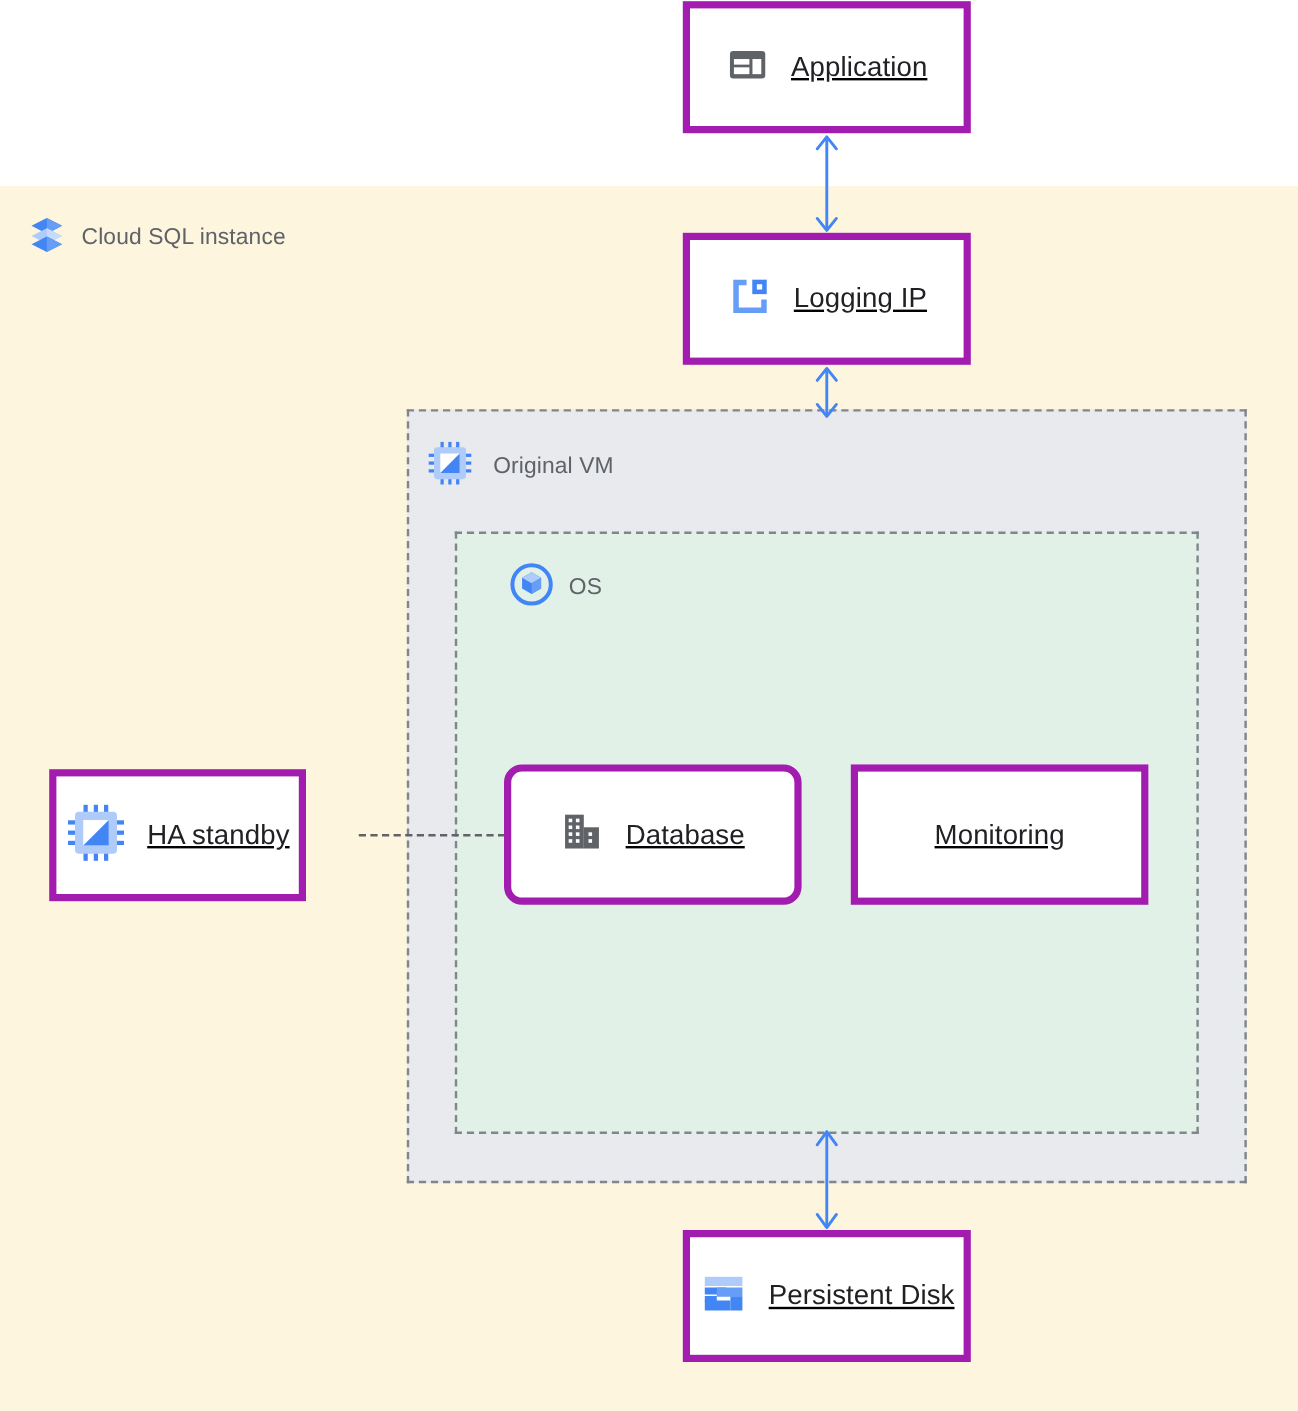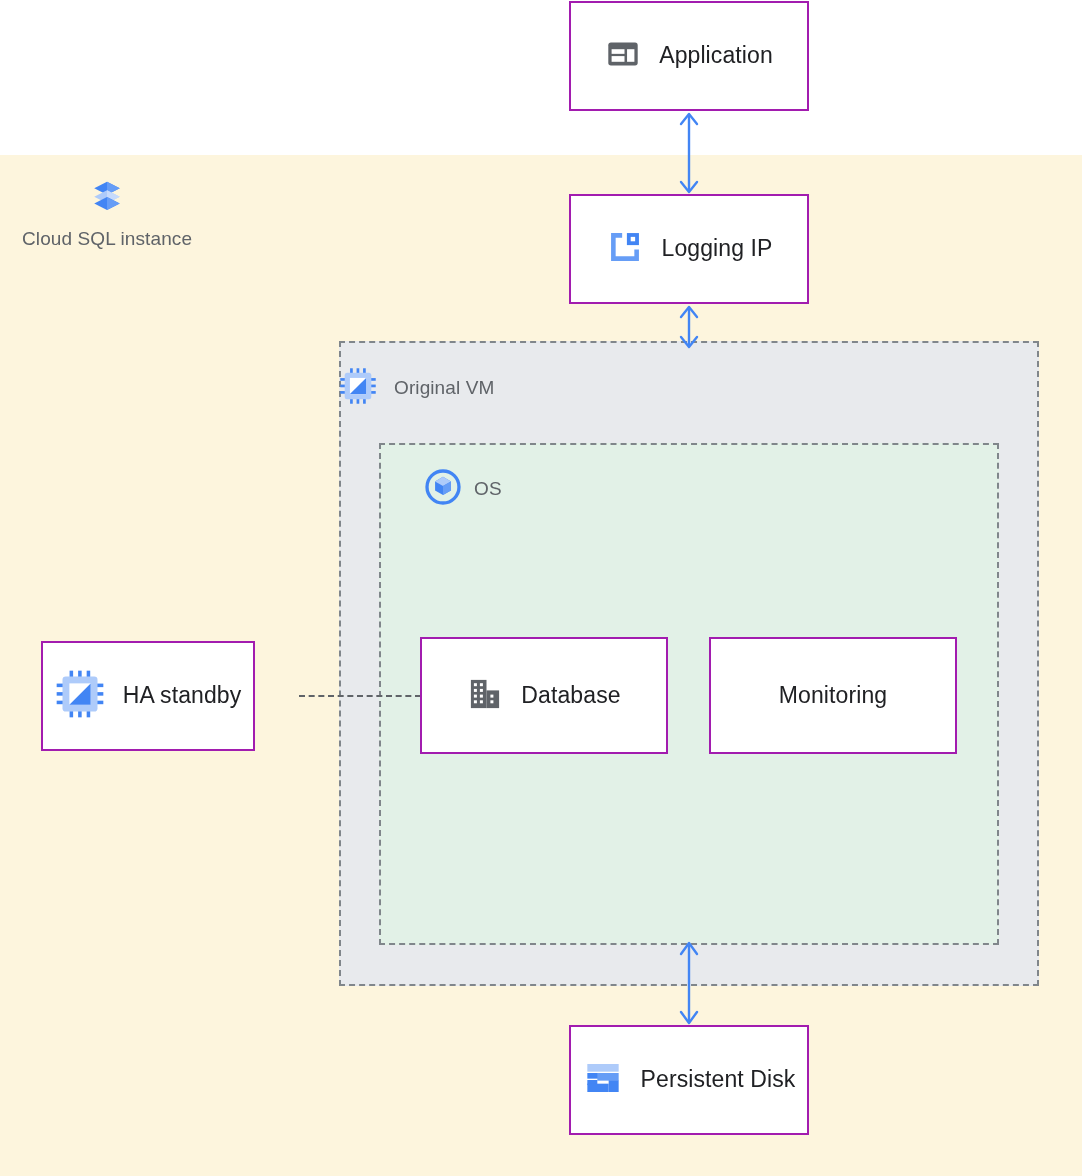--- a/index.html
+++ b/index.html
@@ -46,42 +46,43 @@
     display: flex; align-items: center; gap: 12px;
   }
   .cont-label .label-text {
     font-size: 19px; color: #5f6368; letter-spacing: .1px;
   }
 
   
   .node {
     position: absolute;
     background: #ffffff;
-    border: 2px solid #a21caf;
+    border: 6px solid #a21caf;
     display: flex;
     align-items: center;
     justify-content: center;
     gap: 18px;
+    text-decoration: underline;
   }
   .node .node-text {
     font-size: 23px;
     color: #202124;
     line-height: 1.28;
     letter-spacing: .1px;
   }
   .node.center-only { justify-content: center; }
   .node.left-icon { justify-content: center; }
 
   
   #node-application   { left: 569px; top: 1px;    width: 240px; height: 110px; }
   #node-static-ip     { left: 569px; top: 194px;  width: 240px; height: 110px; }
   #node-logging       { left: 709px; top: 484px;  width: 248px; height: 117px; }
   #node-monitoring    { left: 709px; top: 637px;  width: 248px; height: 117px; }
   #node-other         { left: 709px; top: 789px;  width: 248px; height: 117px; }
-  #node-database      { left: 420px; top: 637px;  width: 248px; height: 117px; }
+  #node-database      { left: 420px; top: 637px;  width: 248px; height: 117px; border-radius: 15px; }
   #node-ha-standby    { left: 41px;  top: 641px;  width: 214px; height: 110px; }
   #node-persistent    { left: 569px; top: 1025px; width: 240px; height: 110px; }
 
   #node-persistent .node-text { text-align: center; }
 
   
   .conn { position: absolute; }
   .dotted-line {
     position: absolute;
     border-top: 2px dashed #5f6368;
@@ -92,37 +93,37 @@
   
   .icon { display: block; flex: 0 0 auto; }
 </style>
 </head>
 <body>
 
 <div id="stage">
 
   <div class="region-cloudsql"></div>
 
-  <div class="region-label" style="left:22px; top:178px;flex-direction:column;">
+  <div class="region-label" style="left:22px; top:178px;">
     <span class="icon">
       <svg width="34" height="34" viewBox="0 0 24 24">
         <polygon points="12,2.6 21,7.2 12,11.8 3,7.2" fill="#4285f4"></polygon>
         <polygon points="12,2.6 21,7.2 12,11.8" fill="#669df6"></polygon>
         <polygon points="12,8.6 21,13.2 12,17.8 3,13.2" fill="#aecbfa"></polygon>
         <polygon points="12,8.6 21,13.2 12,17.8" fill="#c7dbfc"></polygon>
         <polygon points="12,13.4 21,18 12,22.6 3,18" fill="#4285f4"></polygon>
         <polygon points="12,13.4 21,18 12,22.6" fill="#669df6"></polygon>
       </svg>
     </span>
     <span class="label-text">Cloud SQL instance</span>
   </div>
 
   <div class="container-vm"></div>
 
-  <div class="cont-label" style="left:339px; top:367px;gap:17px;">
+  <div class="cont-label" style="left:356px; top:367px;gap:17px;">
     <span class="icon">
       <svg width="38" height="38" viewBox="0 0 24 24">
         <g fill="#4285f4">
           <rect x="7" y="0.8" width="1.7" height="3.1"></rect>
           <rect x="11.1" y="0.8" width="1.7" height="3.1"></rect>
           <rect x="15.2" y="0.8" width="1.7" height="3.1"></rect>
           <rect x="7" y="20.1" width="1.7" height="3.1"></rect>
           <rect x="11.1" y="20.1" width="1.7" height="3.1"></rect>
           <rect x="15.2" y="20.1" width="1.7" height="3.1"></rect>
           <rect x="0.8" y="7" width="3.1" height="1.7"></rect>

